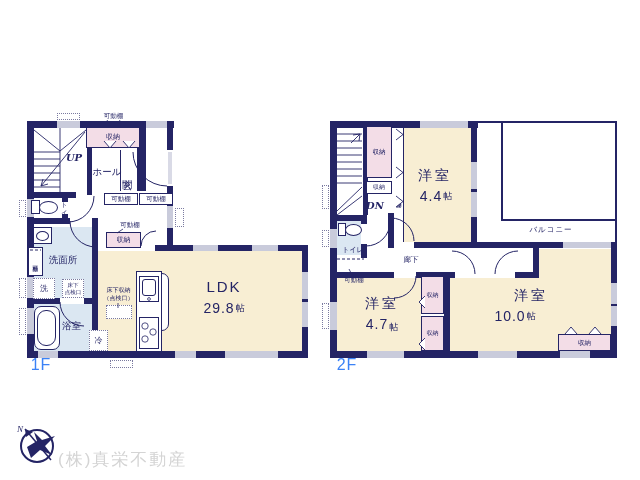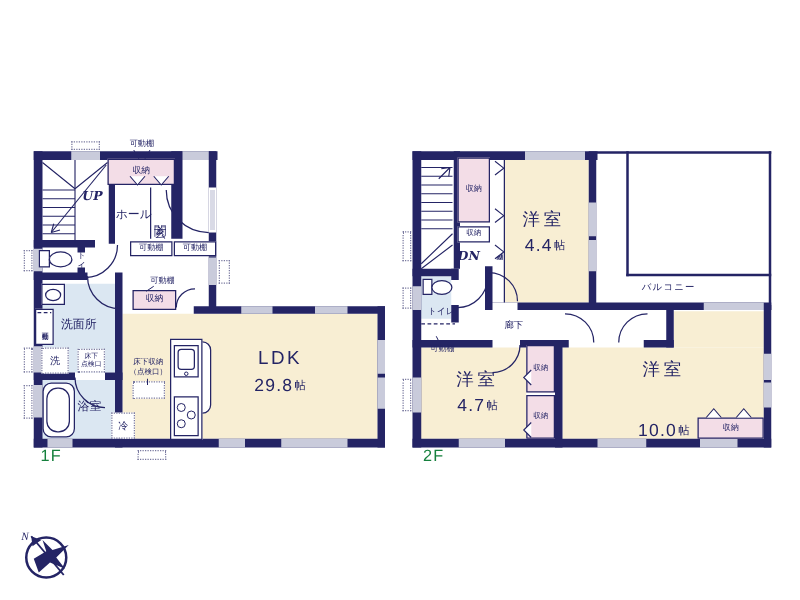--- a/index.html
+++ b/index.html
@@ -21,21 +21,21 @@
           align-items:center;justify-content:center;box-sizing:border-box;}
   .lbl{position:absolute;color:#242465;display:flex;align-items:center;justify-content:center;
        text-align:center;line-height:1.15;white-space:nowrap;}
   .vert{writing-mode:vertical-rl;text-orientation:upright;letter-spacing:0.5px;white-space:normal;}
   .serif-i{font-family:"DejaVu Serif",serif;font-style:italic;font-weight:bold;}
   .fx{position:absolute;border:1.3px solid #242465;background:#fff;box-sizing:border-box;}
   .unit{font-size:9px;margin-left:1px;}
   .num{font-size:14px;letter-spacing:1px;}
   .room-name{font-size:14px;letter-spacing:3px;}
   svg.overlay{position:absolute;left:0;top:0;pointer-events:none;}
-  .floor-tag{font-size:13px;color:#15803d;letter-spacing:1px;}
+  .floor-tag{font-size:16px;color:#3b82f6;letter-spacing:1px;}
   .company{font-size:17px;color:#d4d4d4;letter-spacing:2px;}
 </style>
 </head>
 <body>
 
 <div id="stage">
 
   <div class="fill blue" style="left:33px;top:227px;width:59px;height:71px;"></div>
   <div class="fill blue" style="left:33px;top:304px;width:59px;height:47px;"></div>
   <div class="fill cream" style="left:98px;top:251px;width:204px;height:100px;"></div>
@@ -206,36 +206,36 @@
   <div class="lbl serif-i" style="left:365px;top:199px;width:20px;height:13px;font-size:10px;">DN</div>
   <div class="lbl" style="left:341px;top:245px;width:24px;height:10px;font-size:7px;">トイレ</div>
   <div class="lbl" style="left:400px;top:255px;width:22px;height:10px;font-size:7.5px;">廊下</div>
   <div class="lbl" style="left:340px;top:275px;width:28px;height:9px;font-size:6.5px;">可動棚</div>
   <div class="lbl room-name" style="left:411px;top:167px;width:48px;height:17px;">洋室</div>
   <div class="lbl" style="left:408px;top:188px;width:56px;height:16px;">
     <span class="num">4.4</span>
       <span class="unit">帖</span>
   </div>
   <div class="lbl room-name" style="left:358px;top:295px;width:48px;height:17px;">洋室</div>
-  <div class="lbl" style="left:356px;top:316px;width:52px;height:16px;">
+  <div class="lbl" style="left:356px;top:316px;width:52px;height:16px;align-items:flex-end;">
     <span class="num">4.7</span>
       <span class="unit">帖</span>
   </div>
   <div class="lbl room-name" style="left:507px;top:287px;width:48px;height:17px;">洋室</div>
-  <div class="lbl" style="left:503px;top:308px;width:56px;height:16px;margin-top:28px;">
+  <div class="lbl" style="left:487px;top:308px;width:56px;height:16px;">
     <span class="num">10.0</span>
       <span class="unit">帖</span>
   </div>
   <div class="lbl floor-tag" style="left:336px;top:359px;width:22px;height:13px;">2F</div>
 
   <div class="thin" style="left:477px;top:121px;width:140px;height:2px;"></div>
   <div class="thin" style="left:615px;top:121px;width:2px;height:127px;"></div>
   <div class="thin" style="left:501px;top:121px;width:2px;height:100px;"></div>
   <div class="thin" style="left:501px;top:219px;width:116px;height:2px;"></div>
-  <div class="lbl" style="left:500px;top:224px;width:70px;height:12px;font-size:7.5px;letter-spacing:1px;">バルコニー</div>
+  <div class="lbl" style="left:516px;top:224px;width:70px;height:12px;font-size:7.5px;letter-spacing:1px;">バルコニー</div>
 
   <svg class="overlay" width="640" height="480" viewBox="0 0 640 480">
     <g stroke="#242465" stroke-width="1" fill="none">
       <path d="M 167 186 A 34 34 0 0 1 133 152"></path>
       <path d="M 68 222 A 26 26 0 0 0 94 196"></path>
       <path d="M 70 221 A 26 26 0 0 0 96 247"></path>
       <path d="M 60 302 A 24 24 0 0 0 84 326"></path>
       <path d="M 141 246 A 15 15 0 0 1 156 231"></path>
       <path d="M 391 218 A 23 23 0 0 1 414 241"></path>
       <path d="M 366 246 A 24 24 0 0 0 390 222"></path>
@@ -284,14 +284,15 @@
     </g>
     <g>
       <circle cx="37" cy="446" r="16" stroke="#242465" stroke-width="2" fill="none"></circle>
       <line x1="51" y1="460" x2="25" y2="429" stroke="#242465" stroke-width="1.5"></line>
       <polygon points="25,429 26,437 33,432" fill="#242465"></polygon>
       <polygon points="27,447 37,441 34,432 42,440 55,436 45,446 52,455 40,450 31,458" fill="#242465"></polygon>
       <text x="17" y="432" font-size="9" font-family="Liberation Serif, serif" font-style="italic" fill="#242465">N</text>
     </g>
   </svg>
 
+  <div class="lbl company" style="left:58px;top:449px;width:180px;height:22px;justify-content:flex-start;">(株)真栄不動産</div>
 
 </div>
 
 </body></html>

